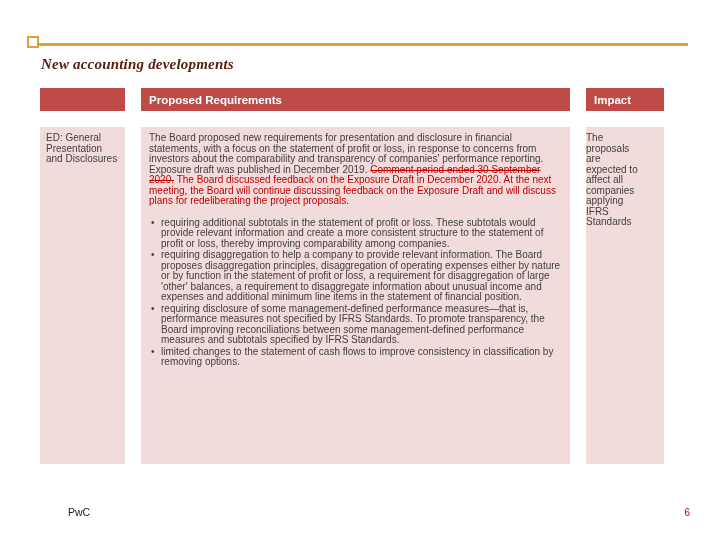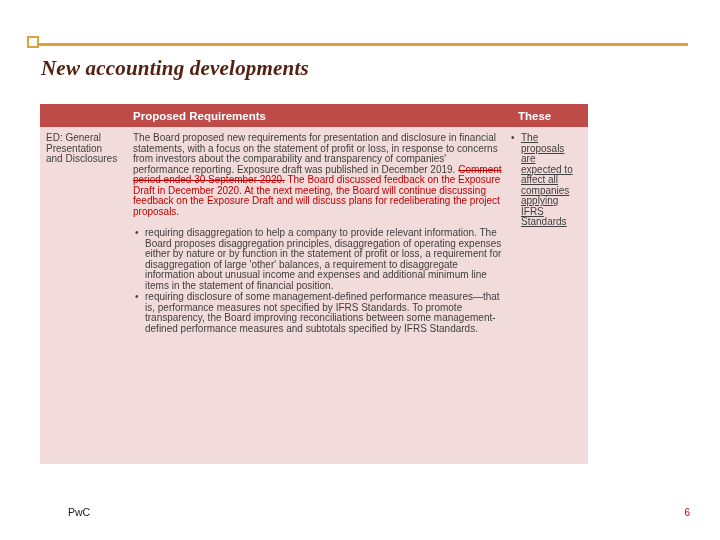--- a/index.html
+++ b/index.html
@@ -29,53 +29,53 @@
     width: 655px; height: 3px;
     background: #DFA23A;
     z-index: 1;
   }
   .title {
     position: absolute;
     left: 41px; top: 56px;
     font-family: "Liberation Serif", serif;
     font-style: italic;
     font-weight: bold;
-    font-size: 21px;
+    font-size: 15px;
     color: #55200F;
     letter-spacing: 0.2px;
   }
   .table {
     position: absolute;
-    left: 40px; top: 104px;
-    width: 548px;
+    left: 40px; top: 88px;
+    width: 624px;
     display: grid;
     grid-template-columns: 85px 1fr 78px;
     grid-template-rows: 23px 337px;
-    gap: 0;
+    gap: 16px;
     background: #ffffff;
   }
   .th {
     background: #BE4B48;
     color: #ffffff;
     font-weight: bold;
     font-size: 11.5px;
     display: flex;
     align-items: center;
     padding: 0 8px;
   }
   .cell {
     background: #F2DCDB;
     color: #404040;
     font-size: 10px;
     line-height: 1.05;
     overflow: hidden;
   }
   .label-cell { padding: 6px 6px; }
   .main-cell  { padding: 6px 8px; }
-  .impact-cell { padding: 6px 6px 0 11px; position: relative; text-decoration: underline; }
+  .impact-cell { padding: 6px 6px 0 0; position: relative; }
   .para { margin: 0; }
   .red    { color: #C00000; }
   .strike { color: #C00000; text-decoration: line-through; }
   .intro  { margin-top: 11px; }
   .bullets { margin-top: 11px; }
   .bullet {
     position: relative;
     padding-left: 12px;
     margin-bottom: 1px;
   }
@@ -115,33 +115,35 @@
 
   <div class="corner-square"></div>
   <div class="top-line"></div>
 
   <div class="title">New accounting developments</div>
 
   <div class="table">
 
     <div class="th"></div>
     <div class="th">Proposed Requirements</div>
-    <div class="th">These</div>
+    <div class="th">Impact</div>
 
     <div class="cell label-cell">
       <span>ED: General Presentation and Disclosures</span>
     </div>
 
     <div class="cell main-cell">
       <p class="para"><span>The Board proposed new requirements for presentation and disclosure in financial statements, with a focus on the statement of profit or loss, in response to concerns from investors about the comparability and transparency of companies' performance reporting.  Exposure draft was published in December 2019.  </span><span class="strike">Comment period ended 30 September 2020.</span><span class="red"> The Board discussed feedback on the Exposure Draft in December 2020. At the next meeting, the Board will continue discussing feedback on the Exposure Draft and will discuss plans for redeliberating the project proposals.</span></p>
 
 
       <div class="bullets">
+        <div class="bullet">requiring additional subtotals in the statement of profit or loss. These subtotals would provide relevant information and create a more consistent structure to the statement of profit or loss, thereby improving comparability among companies.</div>
         <div class="bullet">requiring disaggregation to help a company to provide relevant information. The Board proposes disaggregation principles, disaggregation of operating expenses either by nature or by function in the statement of profit or loss, a requirement for disaggregation of large 'other' balances, a requirement to disaggregate information about unusual income and expenses and additional minimum line items in the statement of financial position.</div>
         <div class="bullet">requiring disclosure of some management-defined performance measures—that is, performance measures not specified by IFRS Standards. To promote transparency, the Board improving reconciliations between some management-defined performance measures and subtotals specified by IFRS Standards.</div>
+        <div class="bullet">limited changes to the statement of cash flows to improve consistency in classification by removing options.</div>
       </div>
     </div>
 
     <div class="cell impact-cell">
       <div class="impact-bullet">
         <div class="impact-text-wrap">The proposals are expected to affect all companies applying IFRS Standards</div>
       </div>
     </div>
 
   </div>

